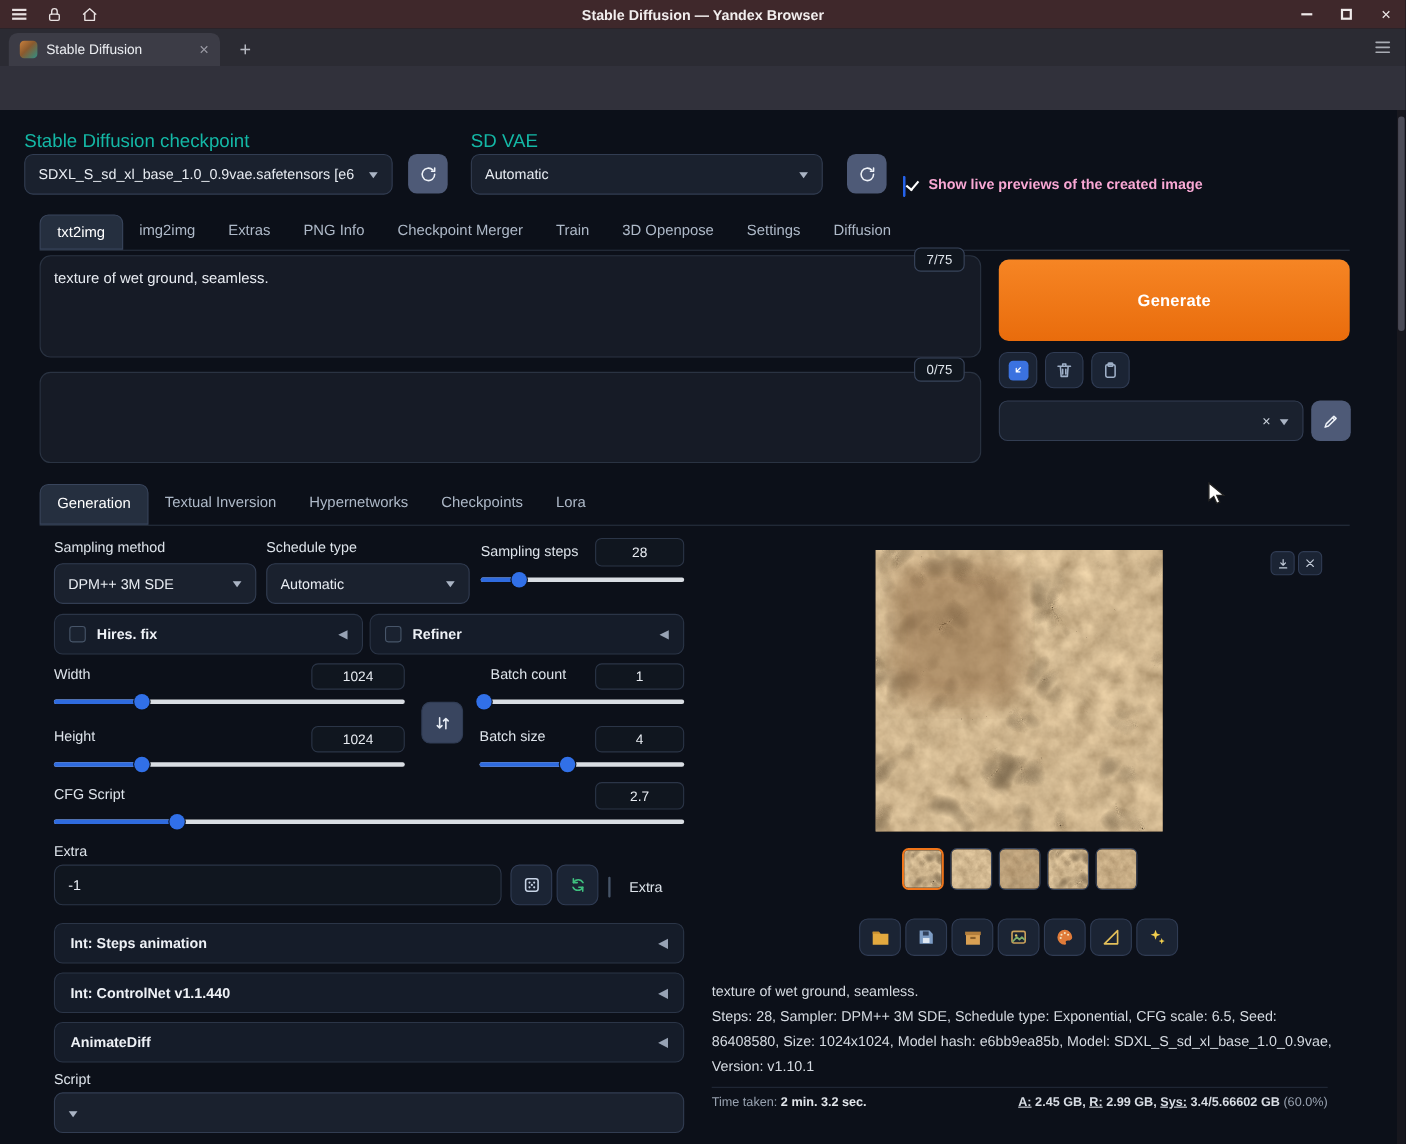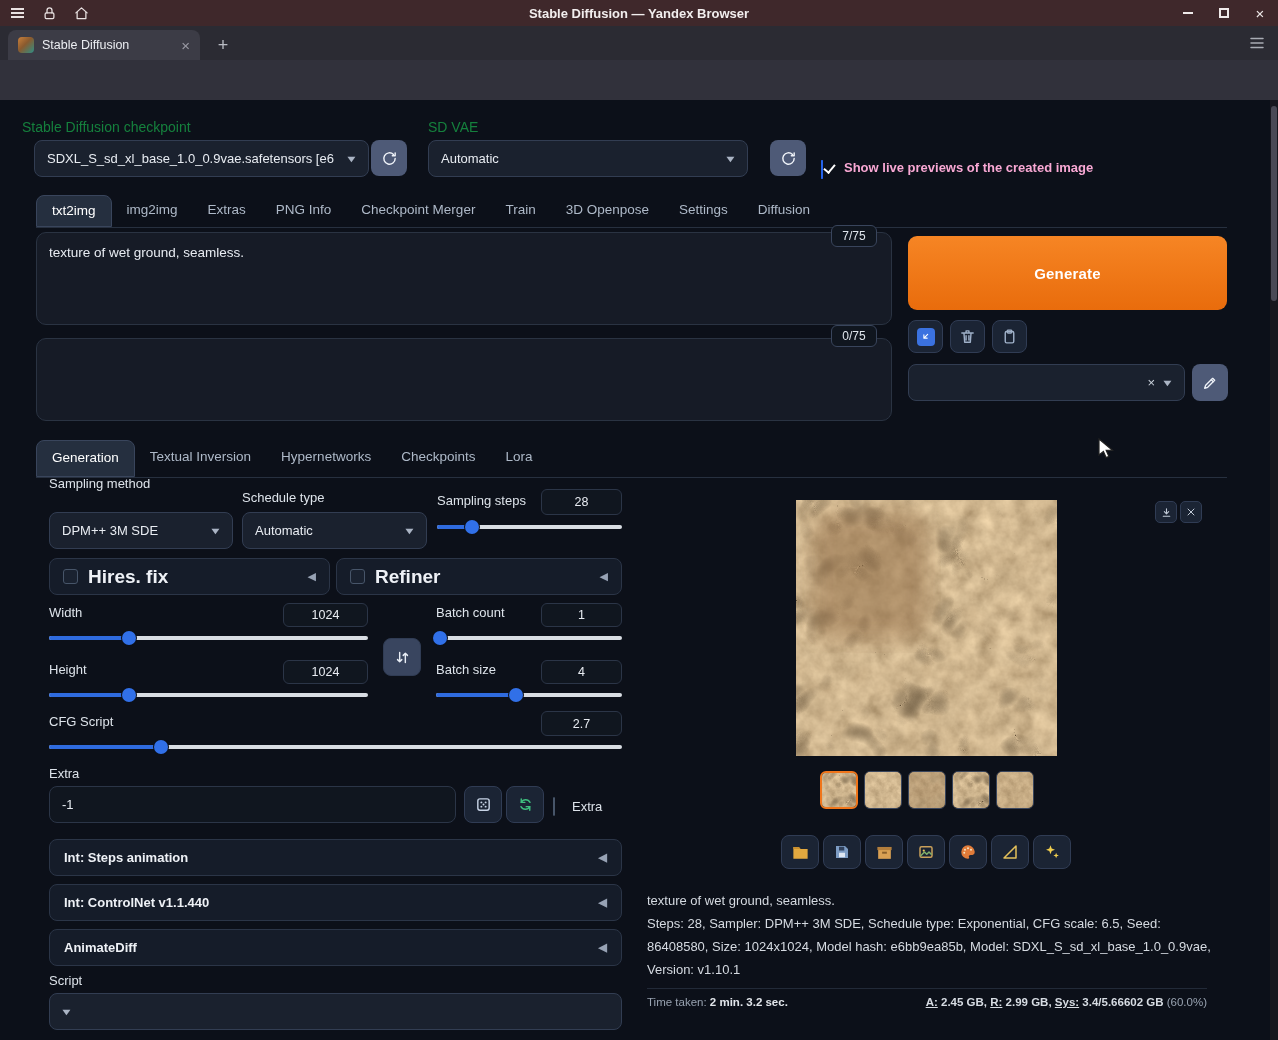--- a/index.html
+++ b/index.html
@@ -37,21 +37,21 @@
 .ask-ic{width:13px;height:13px;border-radius:50%;background:radial-gradient(circle at 30% 30%,#ff7a59,#e0457b 60%,#8d4fe8)}
 .ask-label{font-size:12.5px;color:#eceef2}
 .dots{display:flex;flex-direction:column;gap:3px;margin-left:16px}
 .dots i{width:3px;height:3px;border-radius:50%;background:#9aa0aa}
 
 
 .page{position:absolute;left:0;top:100px;width:1270px;height:940px;background:#0c1019}
 .scrolltrack{position:absolute;right:0;top:100px;width:8px;height:940px;background:#17171e}
 .scrollthumb{position:absolute;right:1px;top:106px;width:6px;height:195px;border-radius:3px;background:#4a4a56}
 
-.lbl{position:absolute;font-size:14px;color:#15803d;white-space:nowrap}
+.lbl{position:absolute;font-size:17px;color:#14b8a6;white-space:nowrap}
 .lblw{position:absolute;font-size:13px;color:#dde3ea;white-space:nowrap}
 .dd{position:absolute;background:#1a212e;border:1px solid #323d52;border-radius:8px;display:flex;align-items:center;padding:0 12px;font-size:13px;color:#e8ecf2;gap:8px}
 .dd .grow{flex:1;overflow:hidden;white-space:nowrap}
 .caret{color:#aab4c4;font-size:9px;transform:scaleX(1.5);flex:0 0 auto}
 .toolbtn{position:absolute;background:#4e5a77;border-radius:8px;display:flex;align-items:center;justify-content:center;color:#eef2f8}
 .darkbtn{position:absolute;background:#1b2434;border:1px solid #303c54;border-radius:8px;display:flex;align-items:center;justify-content:center}
 .numbox{position:absolute;background:#10161f;border:1px solid #2b3547;border-radius:6px;display:flex;align-items:center;justify-content:center;font-size:12.5px;color:#e8ecf2}
 .txtin{position:absolute;background:#10161f;border:1px solid #2b3547;border-radius:8px;display:flex;align-items:center;padding:0 12px;font-size:13px;color:#e8ecf2}
 .ta{position:absolute;background:#161b26;border:1px solid #2a3342;border-radius:10px;padding:10px 12px;font-size:13.5px;color:#e8ecf2;line-height:20px}
 .ph{color:#5d6877;display:block}
@@ -61,21 +61,21 @@
 .mtab{padding:7px 15px;font-size:13.5px;color:#aeb9c8;white-space:nowrap}
 .mtab.active{background:#252f3f;border:1px solid #39455c;border-radius:8px 8px 0 0;color:#fff}
 .tabline{position:absolute;height:1px;background:#27303f;z-index:1}
 
 .slider{position:absolute;height:14px}
 .slider .track{position:absolute;left:0;right:0;top:5px;height:4px;background:#d9dde3;border-radius:2px}
 .slider .fill{position:absolute;left:0;top:5px;height:4px;background:#2f6bdf;border-radius:2px}
 .slider .knob{position:absolute;top:0;width:14px;height:14px;border-radius:50%;background:#3170e8;box-shadow:0 0 0 1px #0c1019;transform:translateX(-50%)}
 
 .panelbox{position:absolute;background:#151c29;border:1px solid #2b3547;border-radius:8px;display:flex;align-items:center;padding:0 13px;gap:10px}
-.ptitle{font-weight:bold;font-size:19px;color:#eef1f6}
+.ptitle{font-weight:bold;font-size:13px;color:#eef1f6}
 .colcaret{margin-left:auto;color:#97a2b4;font-size:11px}
 .cb{width:15px;height:15px;border-radius:3px;background:#1a2230;border:1px solid #475569;flex:0 0 auto;position:relative}
 .cb.checked{background:#2563eb;border-color:#2563eb}
 .cb.checked::after{content:"";position:absolute;left:4px;top:1px;width:5px;height:9px;border:solid #fff;border-width:0 2px 2px 0;transform:rotate(40deg)}
 .accordion{position:absolute;background:#151c29;border:1px solid #2b3547;border-radius:8px;display:flex;align-items:center;padding:0 14px;font-size:13px;font-weight:bold;color:#eef1f6}
 .genbtn{position:absolute;background:linear-gradient(180deg,#f68524 0%,#e96c0c 100%);border-radius:9px;display:flex;align-items:center;justify-content:center;font-size:15px;font-weight:bold;color:#fff;letter-spacing:.2px}
 .bluetile{width:18px;height:18px;border-radius:4px;background:#3b72e0;display:flex;align-items:center;justify-content:center;color:#fff}
 
 .thumb-item{position:absolute;width:38px;height:38px;border-radius:6px;overflow:hidden;border:1px solid #39455c;background:#000}
 .thumb-item.selected{border:2px solid #f0751a}
@@ -205,21 +205,21 @@
   </span>
 </div>
 
 
 <div class="page"></div>
 <div class="scrolltrack"></div>
 <div class="scrollthumb"></div>
 
 
 <span class="lbl" style="left:22px;top:119px">Stable Diffusion checkpoint</span>
-<div class="dd" style="left:34px;top:140px;width:335px;height:37px">
+<div class="dd" style="left:22px;top:140px;width:335px;height:37px">
   <span class="grow">SDXL_S_sd_xl_base_1.0_0.9vae.safetensors [e6</span>
   <span class="caret">▼</span>
 </div>
 <div class="toolbtn" style="left:371px;top:140px;width:36px;height:36px">
   <svg class="si" width="17" height="17" viewBox="0 0 24 24">
       <path d="M20 12a8 8 0 1 1-2.34-5.66"></path>
       <path d="M20 4v4h-4"></path>
     </svg>
 </div>
 
@@ -300,21 +300,21 @@
 <div class="tabline" style="left:36px;top:477px;width:1191px"></div>
 <div class="maintabs" style="left:36px;top:440px;height:37px">
   <span class="mtab active" style="padding-top:9px">Generation</span>
   <span class="mtab" style="padding-top:9px">Textual Inversion</span>
   <span class="mtab" style="padding-top:9px">Hypernetworks</span>
   <span class="mtab" style="padding-top:9px">Checkpoints</span>
   <span class="mtab" style="padding-top:9px">Lora</span>
 </div>
 
 
-<span class="lblw" style="left:49px;top:476px">Sampling method</span>
+<span class="lblw" style="left:49px;top:490px">Sampling method</span>
 <span class="lblw" style="left:242px;top:490px">Schedule type</span>
 <span class="lblw" style="left:437px;top:493px">Sampling steps</span>
 
 <div class="dd" style="left:49px;top:512px;width:184px;height:37px">
   <span class="grow">DPM++ 3M SDE</span>
   <span class="caret">▼</span>
 </div>
 <div class="dd" style="left:242px;top:512px;width:185px;height:37px">
   <span class="grow">Automatic</span>
   <span class="caret">▼</span>
@@ -338,21 +338,21 @@
 </div>
 
 <span class="lblw" style="left:49px;top:605px">Width</span>
 <div class="numbox" style="left:283px;top:603px;width:85px;height:24px">1024</div>
 <div class="slider" style="left:49px;top:631px;width:319px">
   <div class="track"></div>
   <div class="fill" style="width:25%"></div>
   <div class="knob" style="left:25%"></div>
 </div>
 
-<span class="lblw" style="left:436px;top:605px">Batch count</span>
+<span class="lblw" style="left:446px;top:605px">Batch count</span>
 <div class="numbox" style="left:541px;top:603px;width:81px;height:24px">1</div>
 <div class="slider" style="left:436px;top:631px;width:186px">
   <div class="track"></div>
   <div class="fill" style="width:2%"></div>
   <div class="knob" style="left:2%"></div>
 </div>
 
 <div class="darkbtn" style="left:383px;top:638px;width:38px;height:38px;background:#39455f;color:#e8edf5">
   <svg class="si" width="17" height="17" viewBox="0 0 24 24">
       <path d="M8 5v13M8 18l-3-3M8 18l3-3M16 19V6M16 6l-3 3M16 6l3 3"></path>

